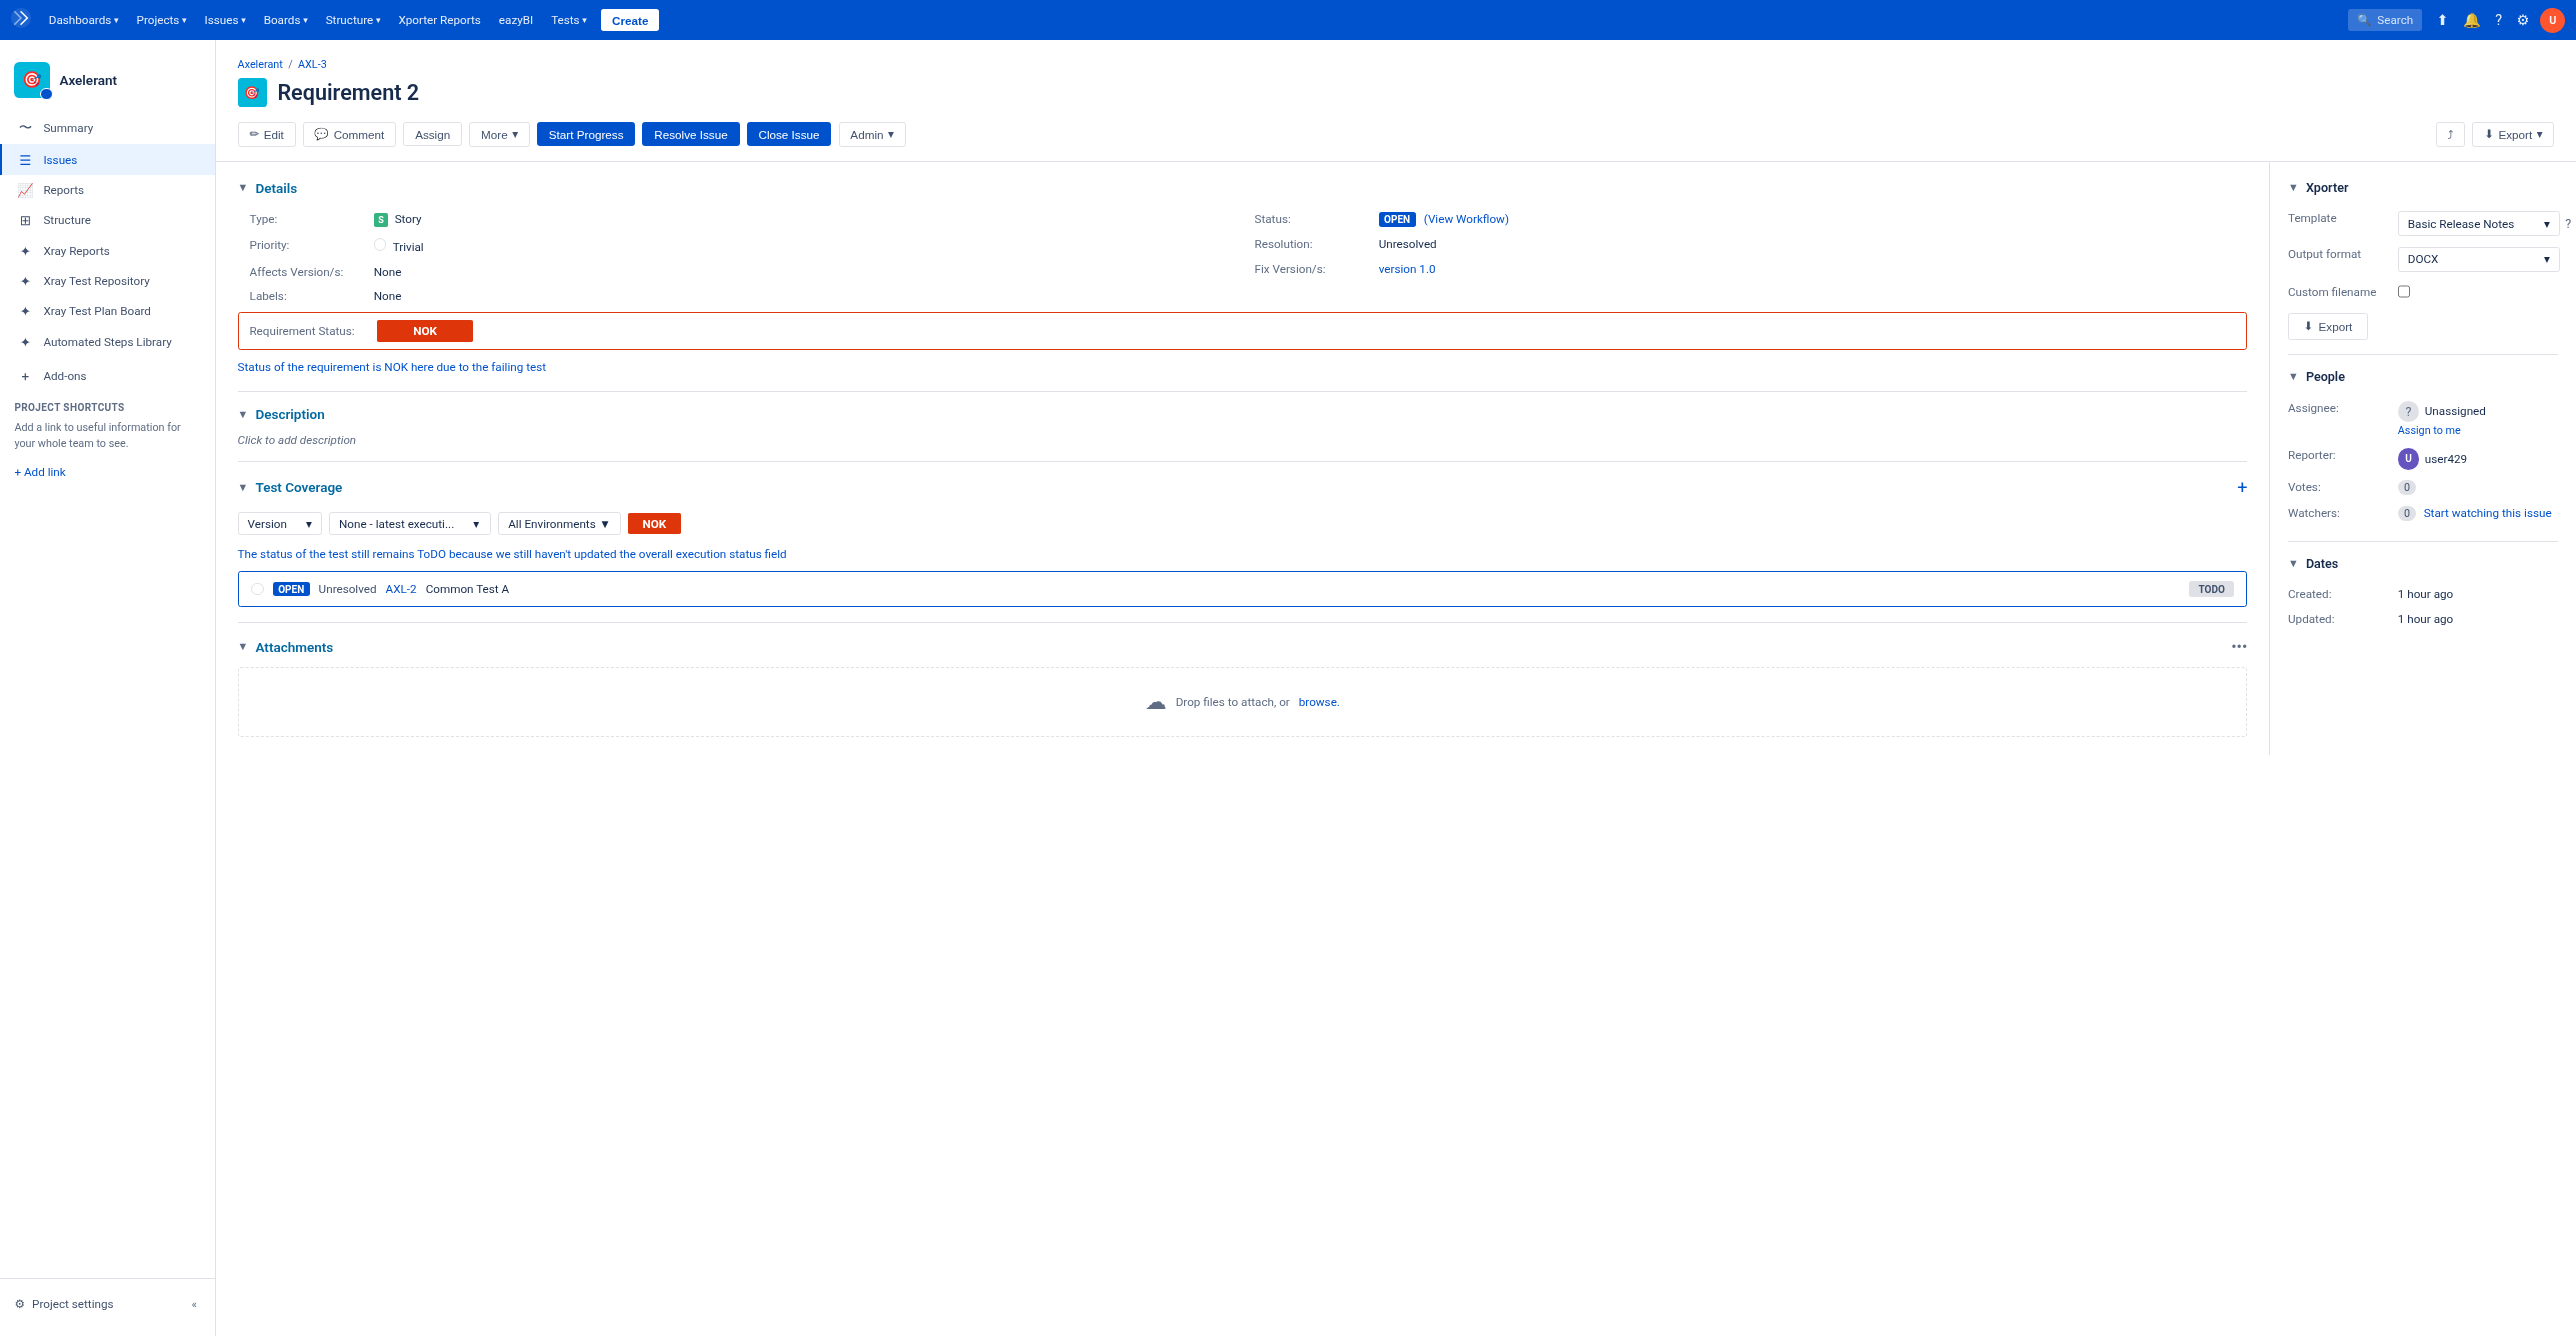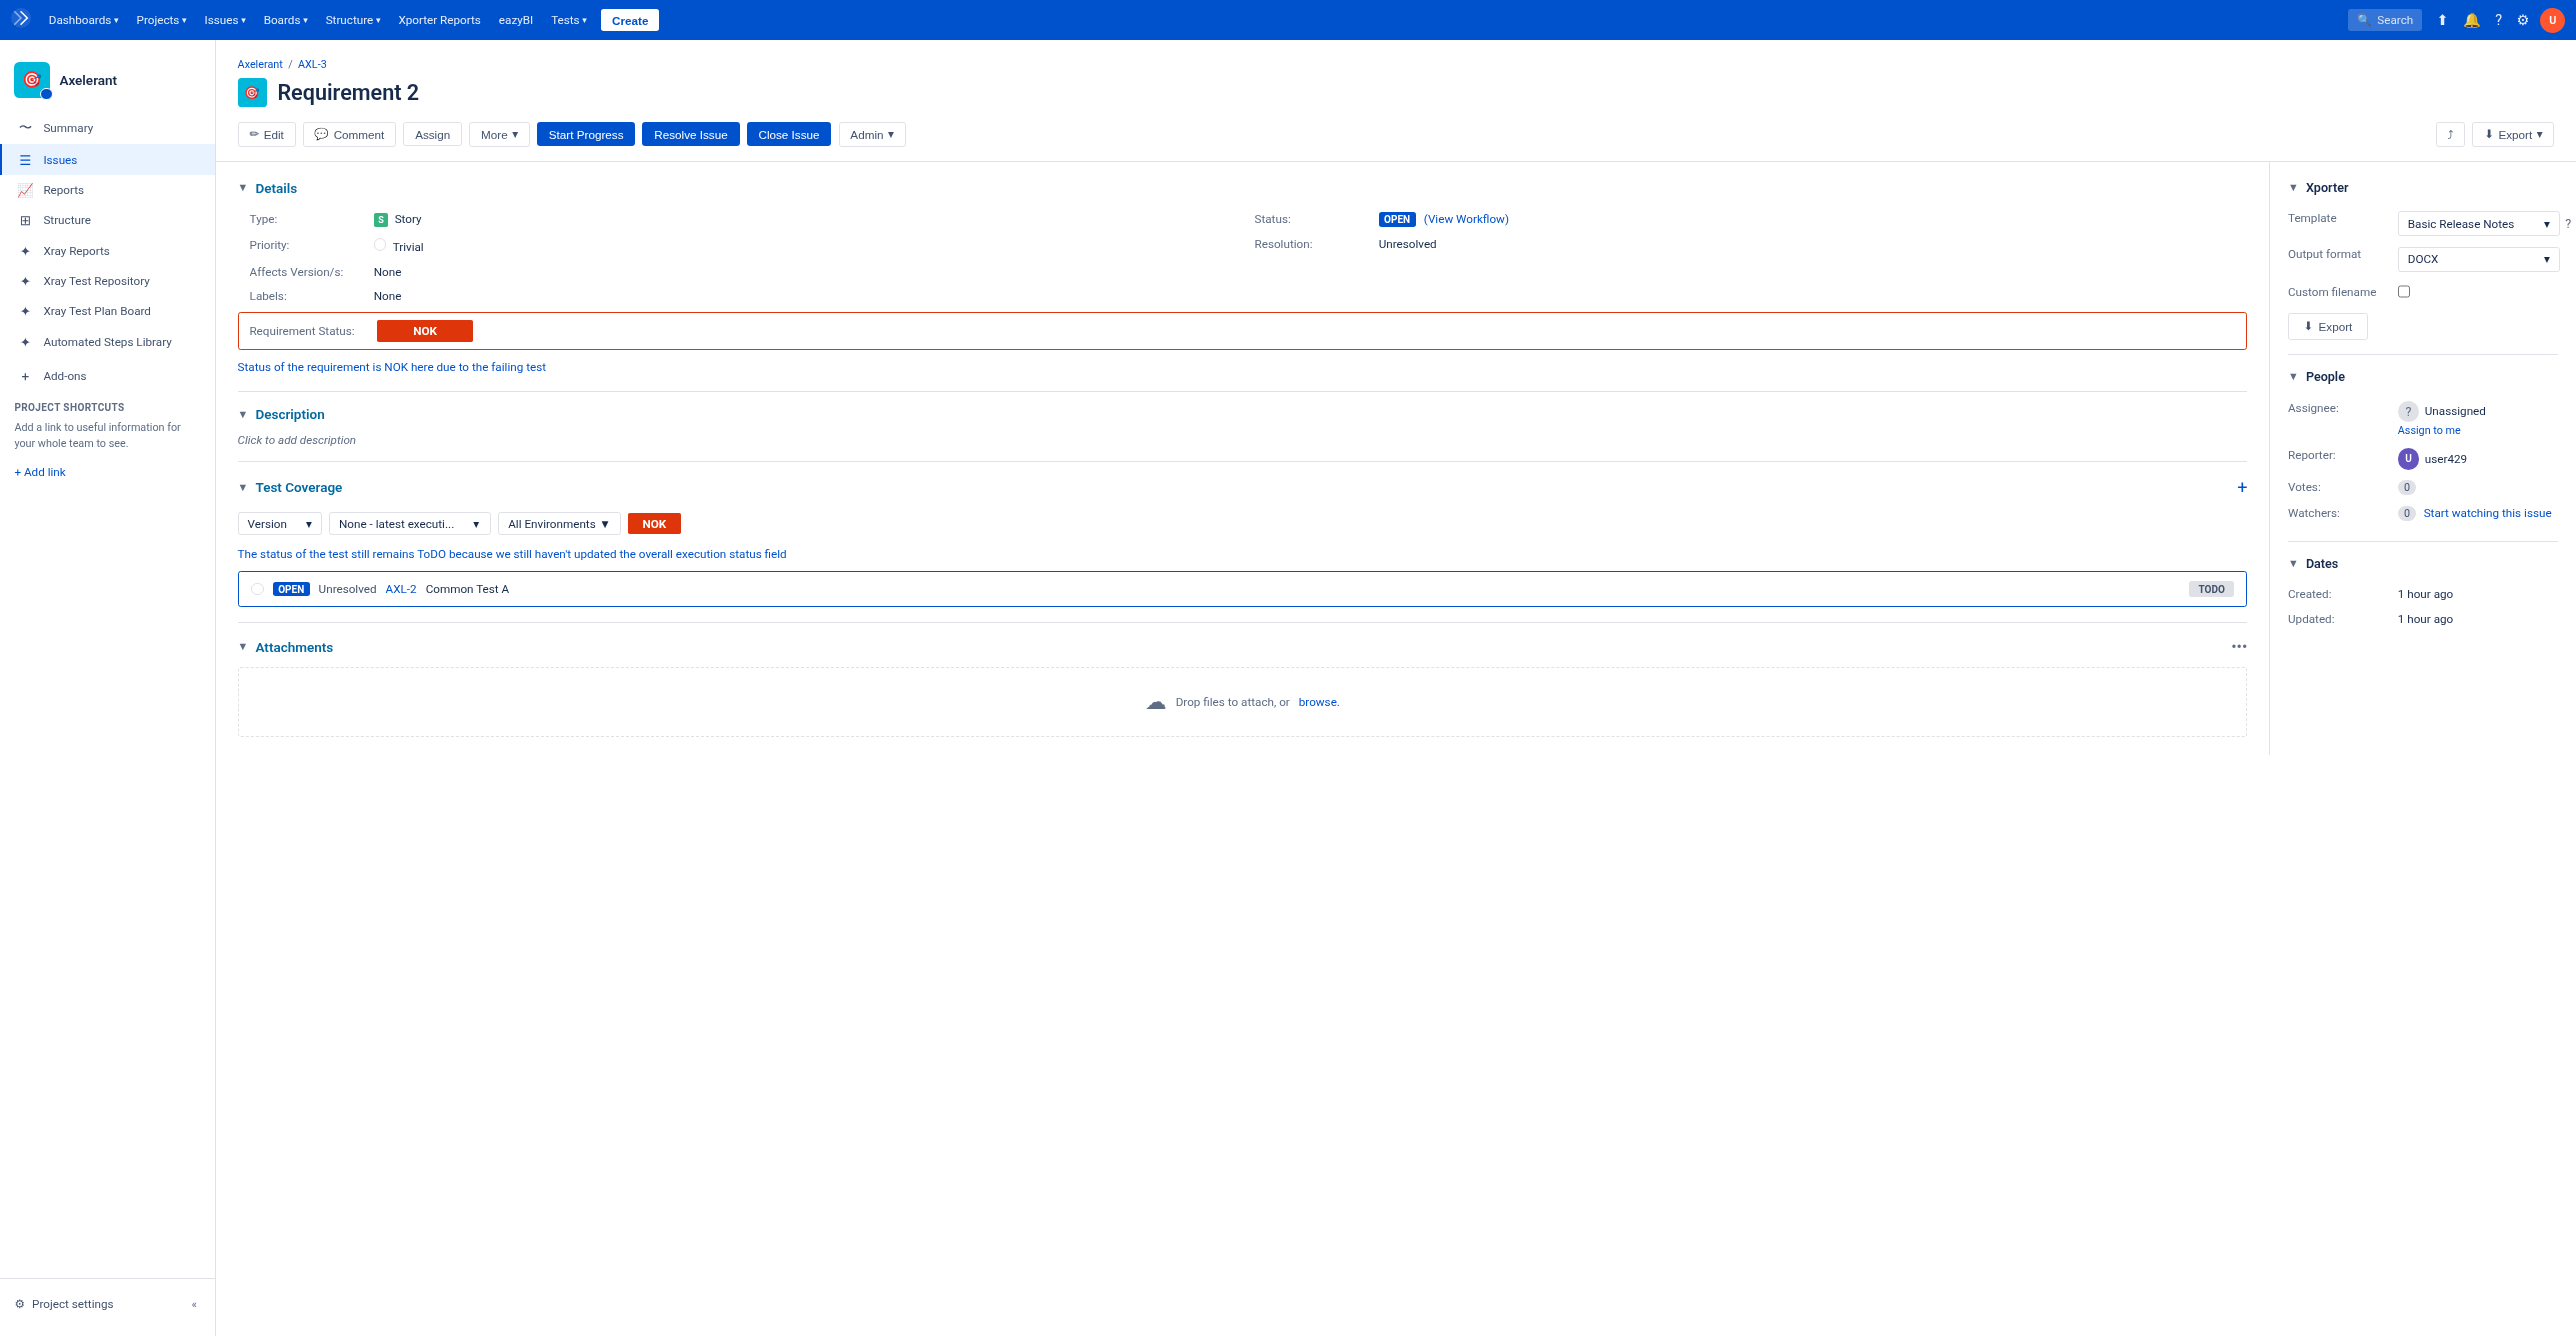--- a/index.html
+++ b/index.html
@@ -711,20 +711,24 @@
               <span class="detail-label">Status:</span>
               <span class="detail-value">
                 <span class="status-badge-open">OPEN</span>
                 <span class="view-workflow-link">(View Workflow)</span>
               </span>
             </div>
             <div class="detail-row">
               <span class="detail-label">Resolution:</span>
               <span class="detail-value">Unresolved</span>
             </div>
+            <div class="detail-row">
+              <span class="detail-label">Fix Version/s:</span>
+              <span class="detail-value" style="color:#0052cc; cursor:pointer;">version 1.0</span>
+            </div>
           </div>
         </div>
 
         <div class="req-status-row">
           <span class="req-status-label">Requirement Status:</span>
           <span class="nok-badge">NOK</span>
         </div>
 
         <div style="margin-top:9px; margin-bottom:3.6px;">
           <a class="annotation-text" style="cursor:pointer;">Status of the requirement is NOK here due to the failing test</a>

